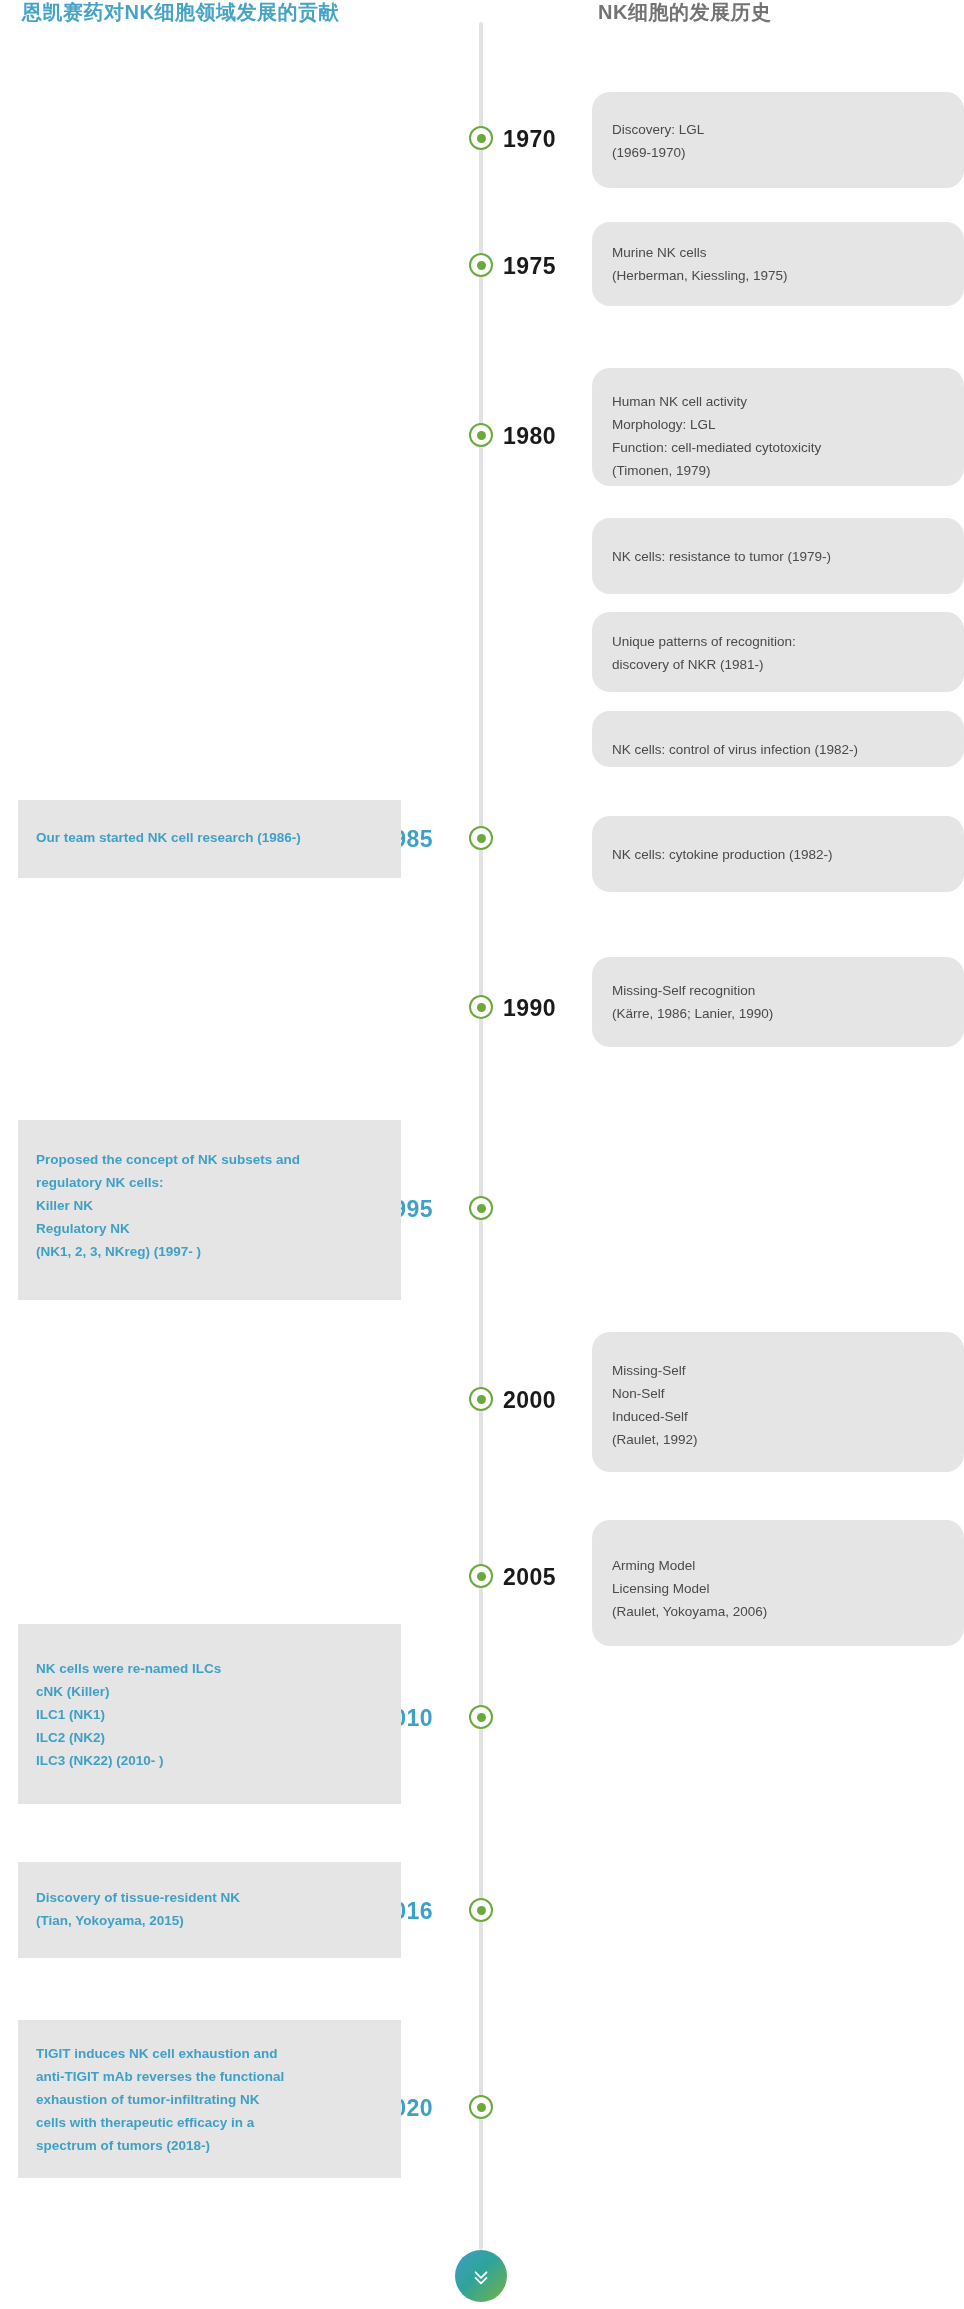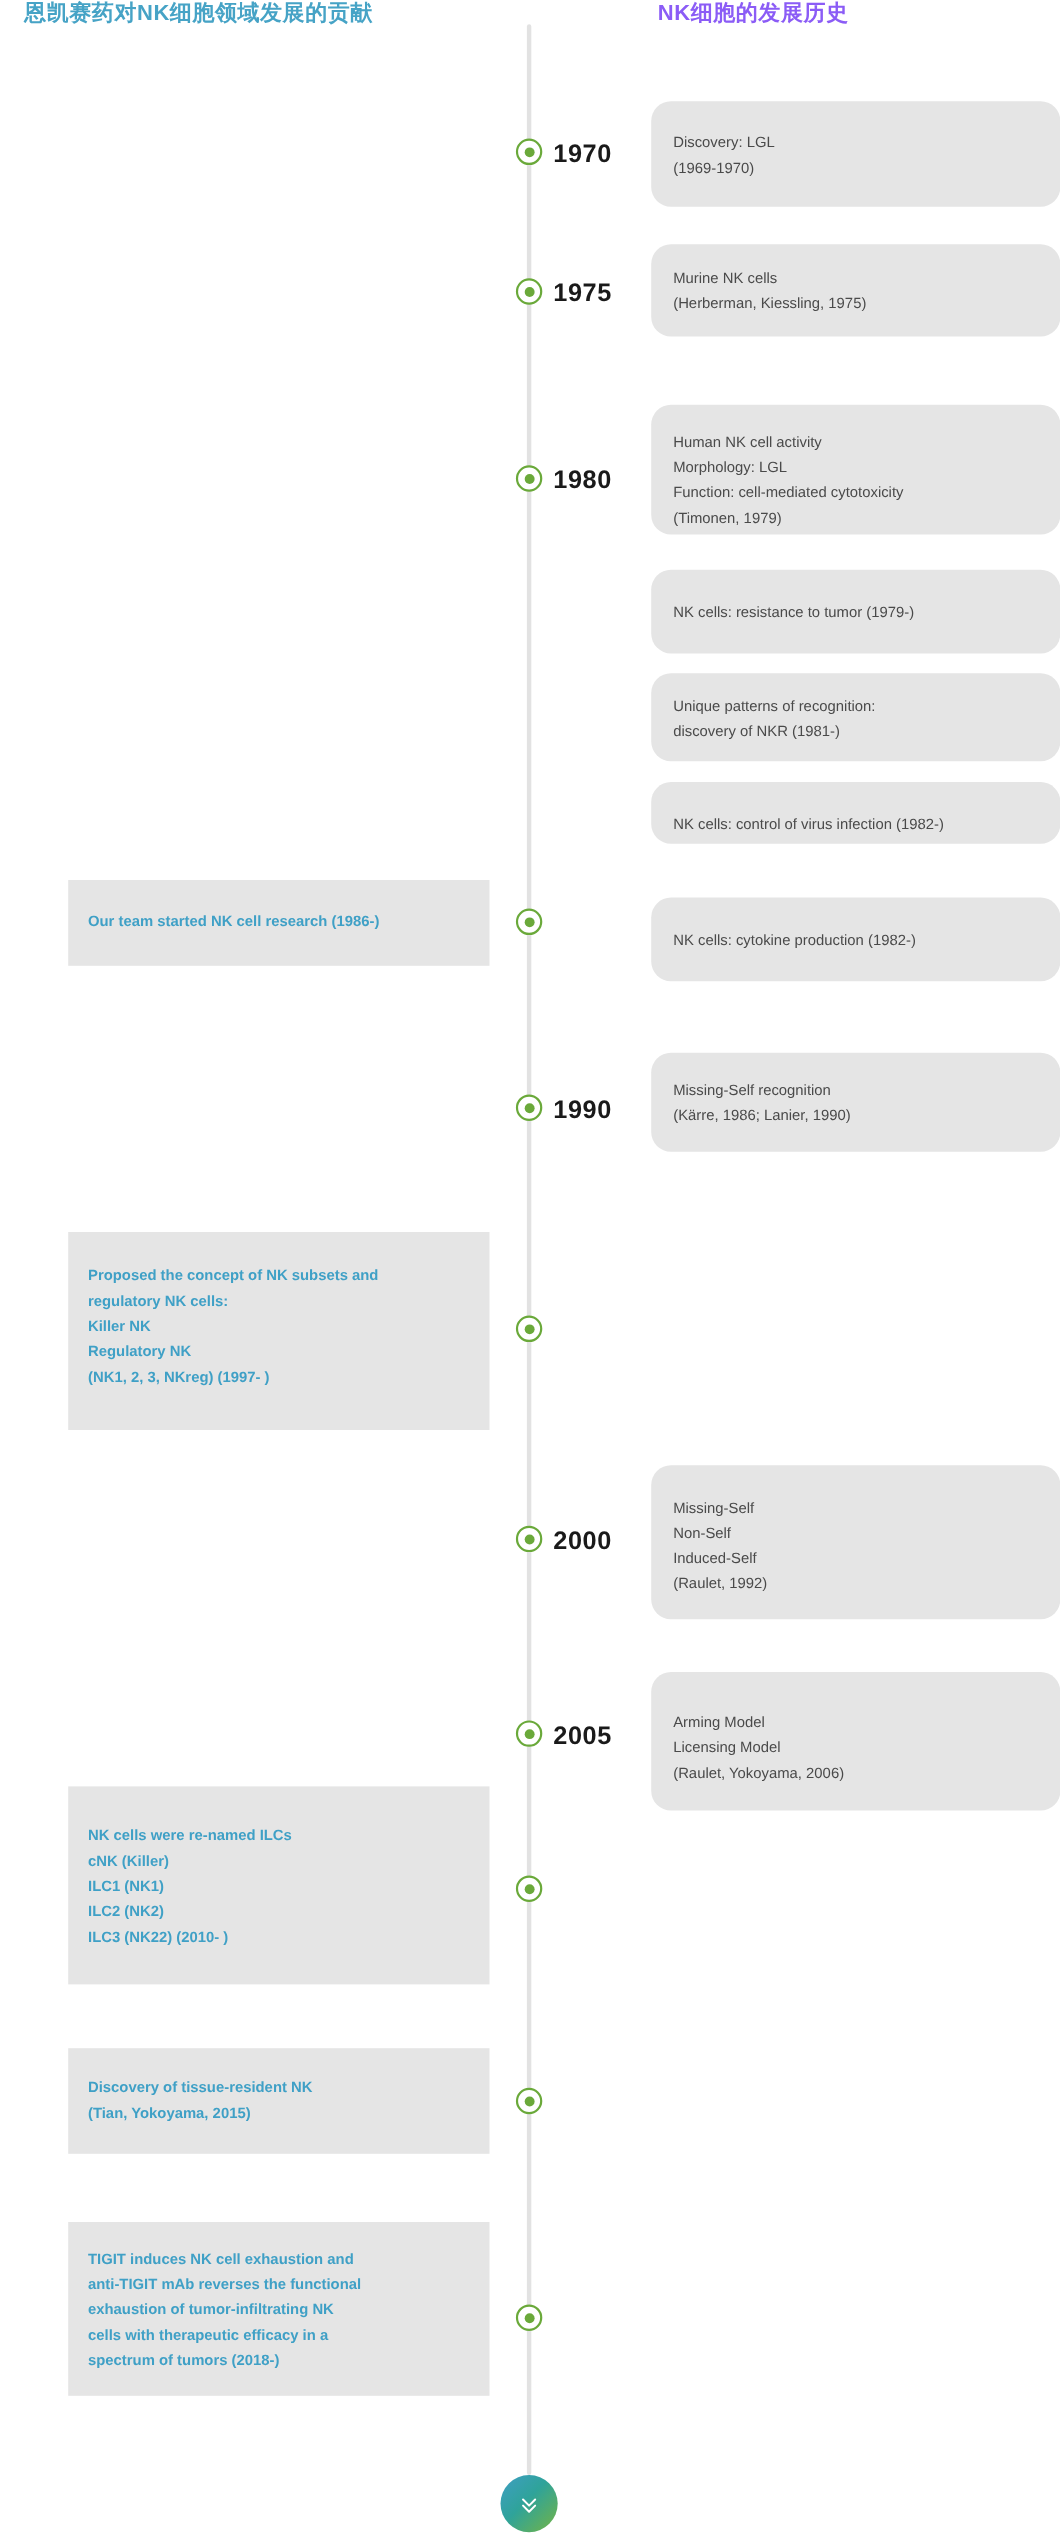--- a/index.html
+++ b/index.html
@@ -20,21 +20,21 @@
   .title {
     position: absolute;
     top: 0px;
     font-size: 20px;
     font-weight: 700;
     letter-spacing: 0.5px;
     white-space: nowrap;
     line-height: 24px;
   }
   .title-left  { left: 22px;  color: #46a3c6; }
-  .title-right { left: 598px; color: #8b5cf6; }
+  .title-right { left: 598px; color: #737373; }
 
   
   .spine {
     position: absolute;
     left: 479px;
     top: 22px;
     width: 4px;
     height: 2228px;
     background: #e2e2e2;
     border-radius: 2px;
@@ -82,21 +82,21 @@
   .card-text {
     position: absolute;
     font-size: 13.5px;
     line-height: 23px;
     white-space: pre-line;
   }
   .card-right .card-text { left: 20px; color: #4a4a4a; }
   .card-left  .card-text { left: 18px; color: #3fa0c6; font-weight: 700; }
 
   .card-right { left: 592px; width: 372px; border-radius: 18px; }
-  .card-left  { left: 18px;  width: 383px; margin-left: 44px; }
+  .card-left  { left: 18px;  width: 383px; }
 
   
   .scroll-dot {
     position: absolute;
     left: 455px;
     top: 2250px;
     width: 52px;
     height: 52px;
     border-radius: 50%;
     background: linear-gradient(135deg, #3f9ec4 0%, #2fa39a 45%, #74b443 100%);

